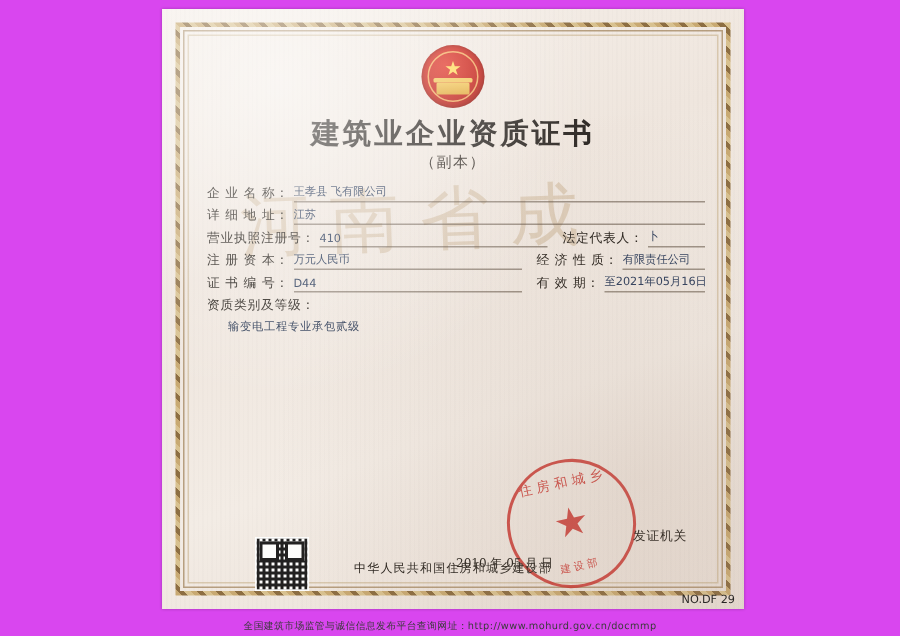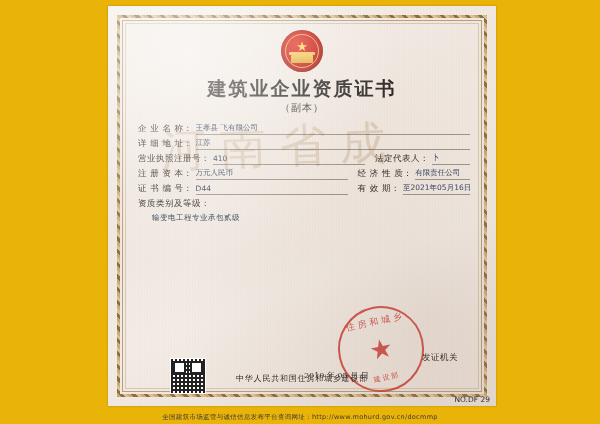--- a/index.html
+++ b/index.html
@@ -11,21 +11,21 @@
     width: 600px;
     height: 424px;
     font-family: "DejaVu Sans", "Liberation Sans", sans-serif;
     overflow: hidden;
   }
 
   .page {
     position: relative;
     width: 600px;
     height: 424px;
-    background: #eab308;
+    background: #d946ef;
   }
 
   
   .cert {
     position: absolute;
     left: 108px;
     top: 6px;
     width: 388px;
     height: 400px;
     background:

